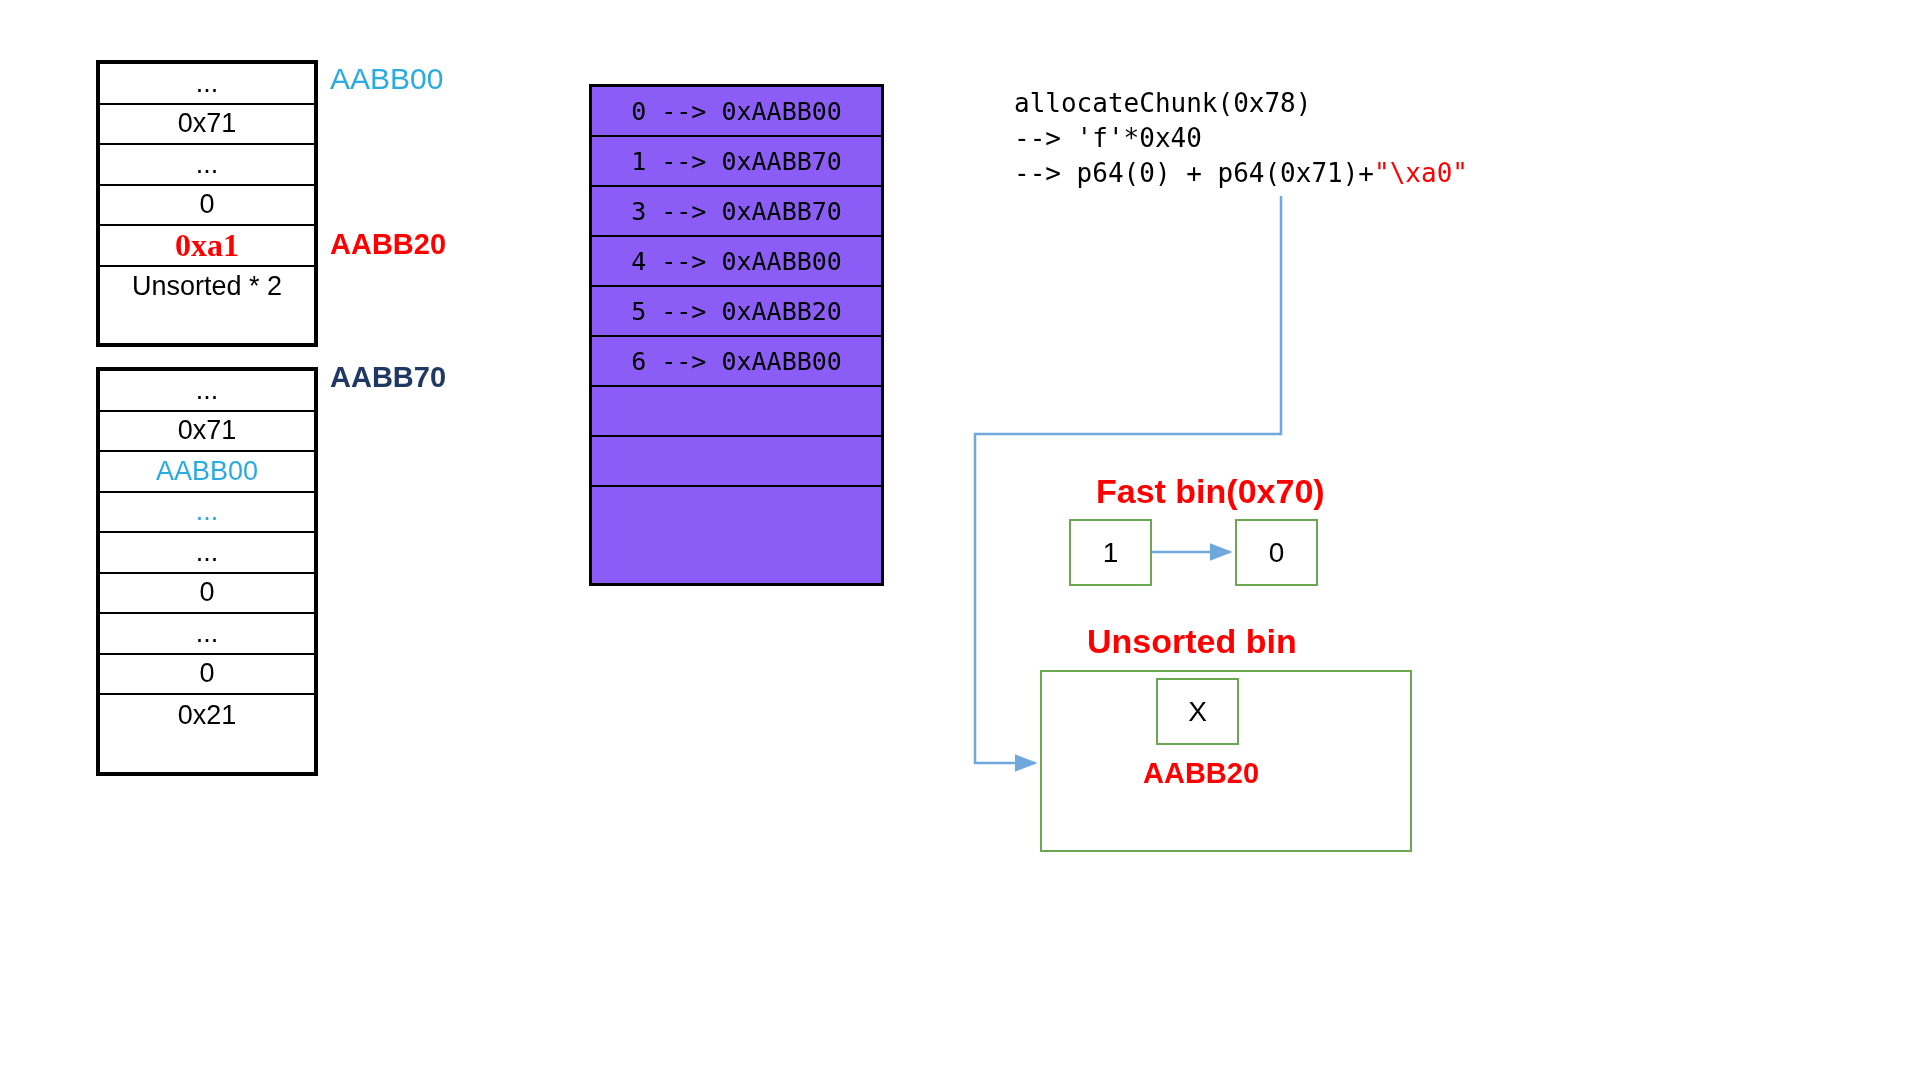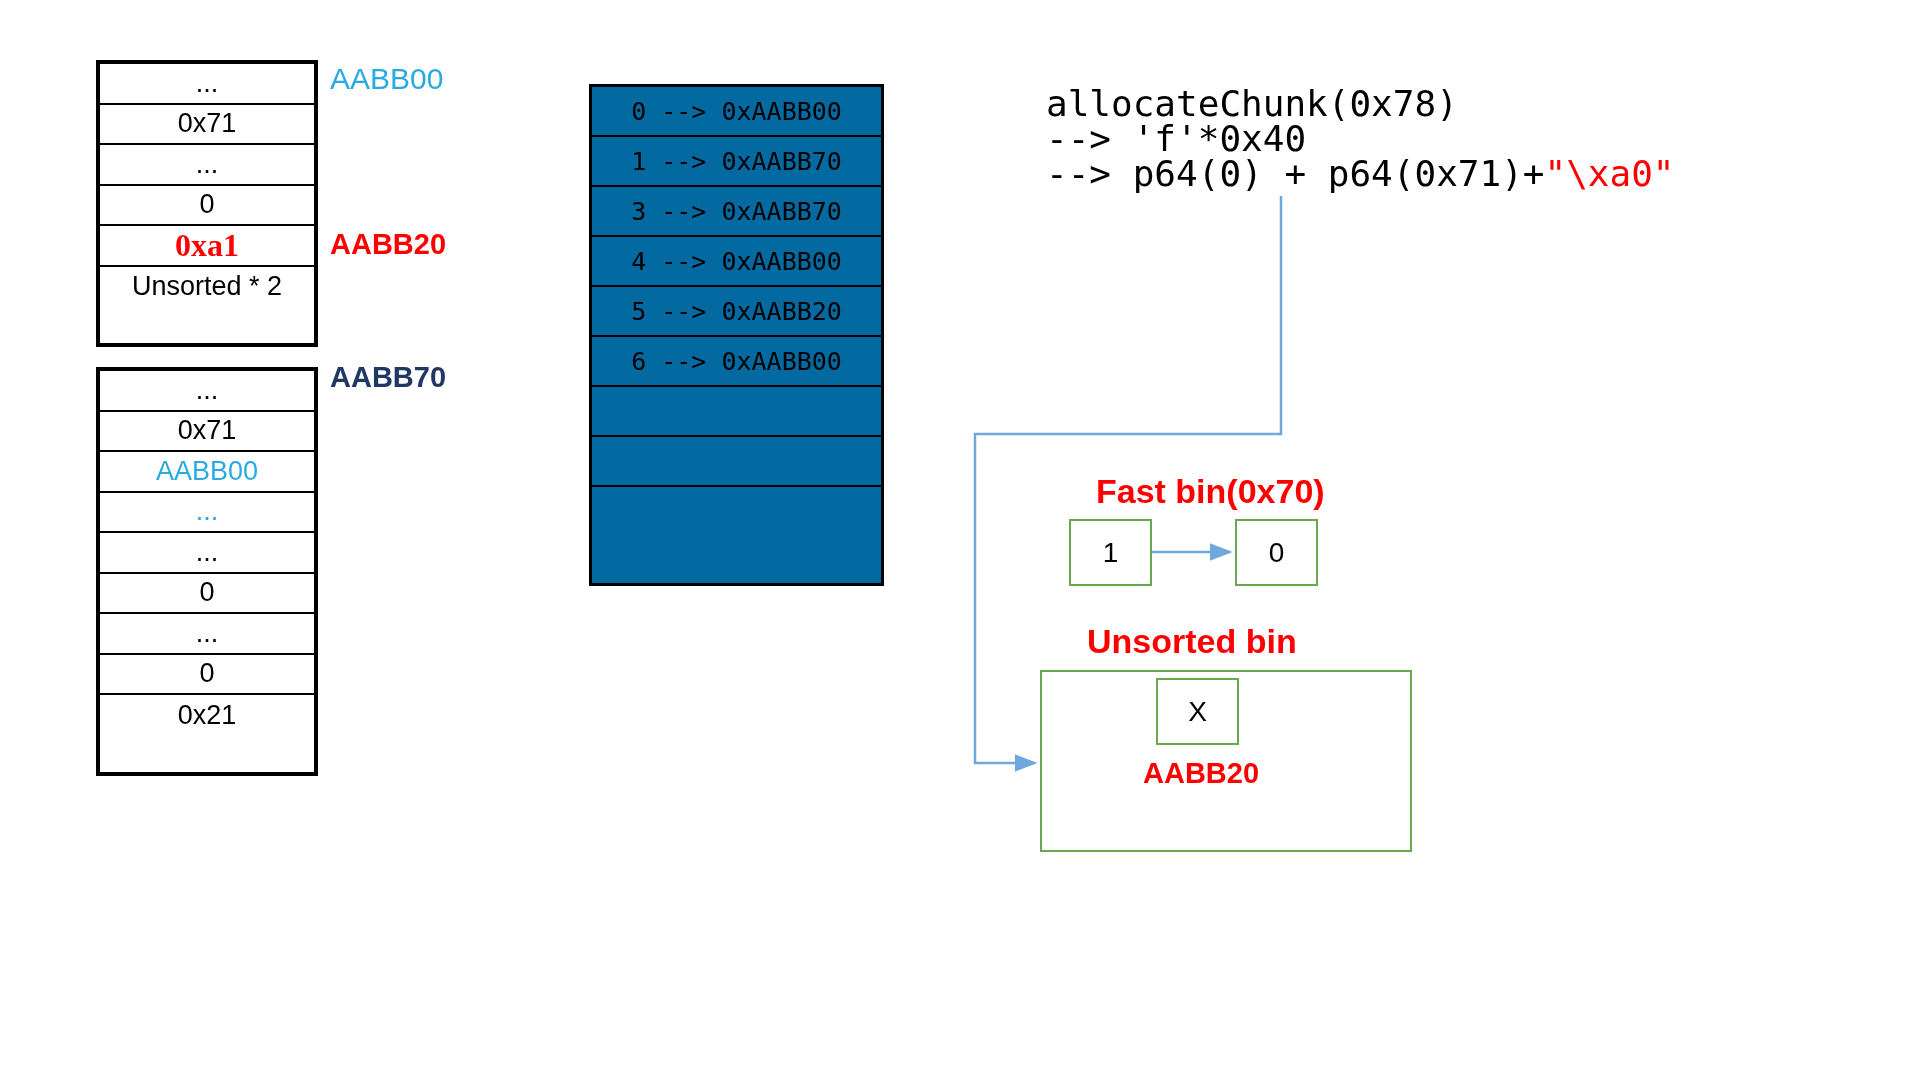--- a/index.html
+++ b/index.html
@@ -52,37 +52,37 @@
   #label-aabb20{left:330px;top:228px;color:#ff0000;}
   #label-aabb70{left:330px;top:361px;color:#1f3864;}
 
   
   #save-title{
     position:absolute;left:705px;top:44px;
     font-size:28px;color:#ec4899;margin-top:32px;
   }
   #table-save{
     position:absolute;left:589px;top:84px;width:295px;height:502px;
-    border:3px solid #000;box-sizing:border-box;background:#0369a1;
+    border:3px solid #000;box-sizing:border-box;background:#8b5cf6;
   }
   #table-save .save-row{
     height:50px;
     border-bottom:2px solid #000;
     box-sizing:border-box;
     display:flex;align-items:center;justify-content:center;
     font-family:"DejaVu Sans Mono", monospace;
     font-size:25px;color:#000;white-space:pre;
   }
   #table-save .save-row:last-child{border-bottom:none;}
 
   
   #code-block{
     position:absolute;left:1014px;top:86px;
     font-family:"DejaVu Sans Mono", monospace;
-    font-size:36px;line-height:35px;color:#000;white-space:pre;margin-left:32px;
+    font-size:26px;line-height:35px;color:#000;white-space:pre;
   }
   #code-block .red{color:#ff0000;}
 
   
   .bin-title{
     position:absolute;
     color:#ff0000;font-weight:bold;font-size:34px;white-space:nowrap;
   }
   #fastbin-title{left:1096px;top:472px;}
   #unsorted-title{left:1087px;top:622px;}

